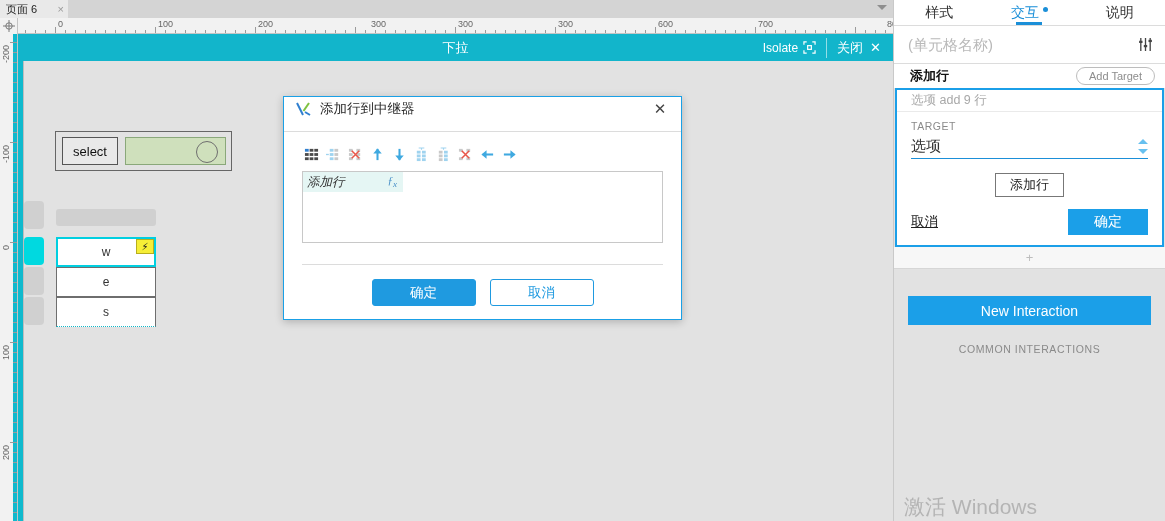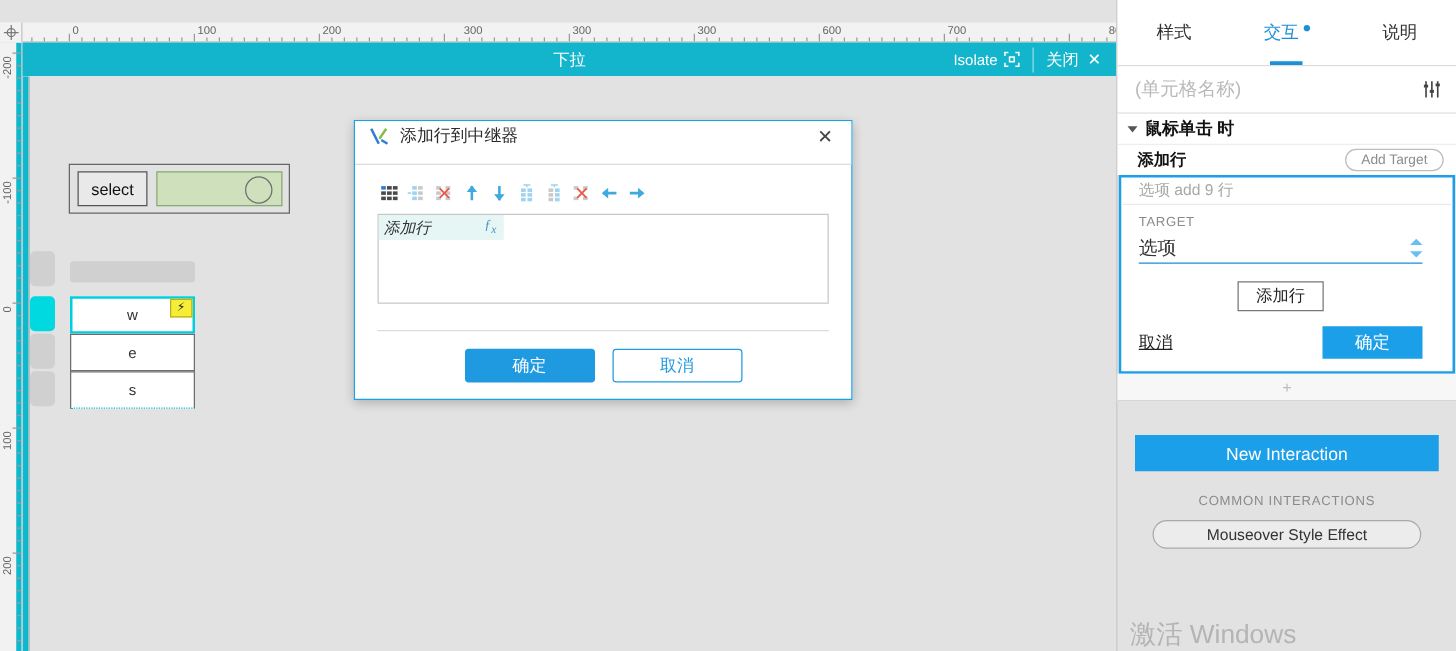--- a/index.html
+++ b/index.html
@@ -250,21 +250,21 @@
   .dlg-btn.secondary { background: #fff; color: #1f9ae0; border: 1px solid #1f9ae0; }
 
   
   #right-panel {
     position: absolute; left: 893px; top: 0;
     width: 272px; height: 521px;
     background: #e2e2e2;
     border-left: 1px solid #c9c9c9;
   }
   #rp-tabs {
-    height: 53px; background: #fff;
+    height: 26px; background: #fff;
     display: flex; align-items: stretch;
     border-bottom: 1px solid #dcdcdc;
   }
   .rp-tab {
     flex: 1; display: flex; align-items: center; justify-content: center;
     font-size: 14px; color: #333; cursor: pointer; position: relative;
   }
   .rp-tab.active { color: #1b8fd8; font-weight: normal; }
   .rp-tab.active::after {
     content: ""; position: absolute; bottom: 0; left: 50%;
@@ -315,21 +315,21 @@
 
   #target-card {
     border: 2px solid #1b9fe8; background: #fff;
     margin: 0 1px;
   }
   #target-summary {
     height: 22px; display: flex; align-items: center;
     padding-left: 14px; font-size: 12.5px; color: #a8a8a8;
     border-bottom: 1px solid #eaeaea;
   }
-  #target-body { padding: 8px 24px 10px 14px; }
+  #target-body { padding: 8px 14px 10px 14px; }
   #target-label {
     font-size: 10.5px; color: #8a8a8a; letter-spacing: .5px;
     margin-bottom: 3px;
   }
   #target-select {
     border-bottom: 1px solid #1b8fd8;
     height: 24px; display: flex; align-items: center;
     position: relative; cursor: pointer;
   }
   #target-select-value { font-size: 15px; color: #333; }
@@ -392,20 +392,27 @@
     font-size: 21px; color: #b4b4b4;
   }
 </style>
 </head>
 <body>
 
 <div id="root">
 
   <div id="main-area">
 
+    <div id="tab-strip">
+      <div class="page-tab">
+        <span class="tab-label">页面 6</span>
+        <span class="tab-close">×</span>
+      </div>
+      <div id="tab-dropdown-arrow"></div>
+    </div>
 
     <div id="ruler-h">
         <div class="rt rh-major" style="left: 55px;"></div>
         <div class="rlabel-h" style="left: 58px;">0</div>
         <div class="rt rh-minor" style="left: 65px;"></div>
         <div class="rt rh-minor" style="left: 75px;"></div>
         <div class="rt rh-minor" style="left: 85px;"></div>
         <div class="rt rh-minor" style="left: 95px;"></div>
         <div class="rt rh-minor" style="left: 105px;"></div>
         <div class="rt rh-minor" style="left: 115px;"></div>
@@ -735,24 +742,20 @@
     <div id="cell-name-row">
       <input id="cell-name-input" type="text" placeholder="(单元格名称)" style="">
       <svg id="sliders-icon" viewBox="0 0 16 16">
         <path d="M3 1 L3 15 M8 1 L8 15 M13 1 L13 15" stroke="#444" stroke-width="1.4"></path>
         <rect x="1.2" y="4" width="3.6" height="2.4" fill="#444"></rect>
         <rect x="6.2" y="8.5" width="3.6" height="2.4" fill="#444"></rect>
         <rect x="11.2" y="3" width="3.6" height="2.4" fill="#444"></rect>
       </svg>
     </div>
 
-    <div id="event-header">
-      <div class="tri"></div>
-      <span id="event-title">鼠标单击 时</span>
-    </div>
 
     <div id="action-row">
       <span id="action-title">添加行</span>
       <div id="add-target-btn">Add Target</div>
     </div>
 
     <div id="target-card">
       <div id="target-summary">选项 add 9 行</div>
       <div id="target-body">
         <div id="target-label">TARGET</div>
@@ -772,18 +775,17 @@
         </div>
       </div>
     </div>
 
     <div id="plus-strip">+</div>
 
     <div id="new-interaction-btn">New Interaction</div>
 
     <div id="common-label">COMMON INTERACTIONS</div>
 
-    <div id="mouseover-btn">Mouseover Style Effect</div>
 
     <div id="watermark">激活 Windows</div>
   </div>
 
 </div>
 
 </body></html>

